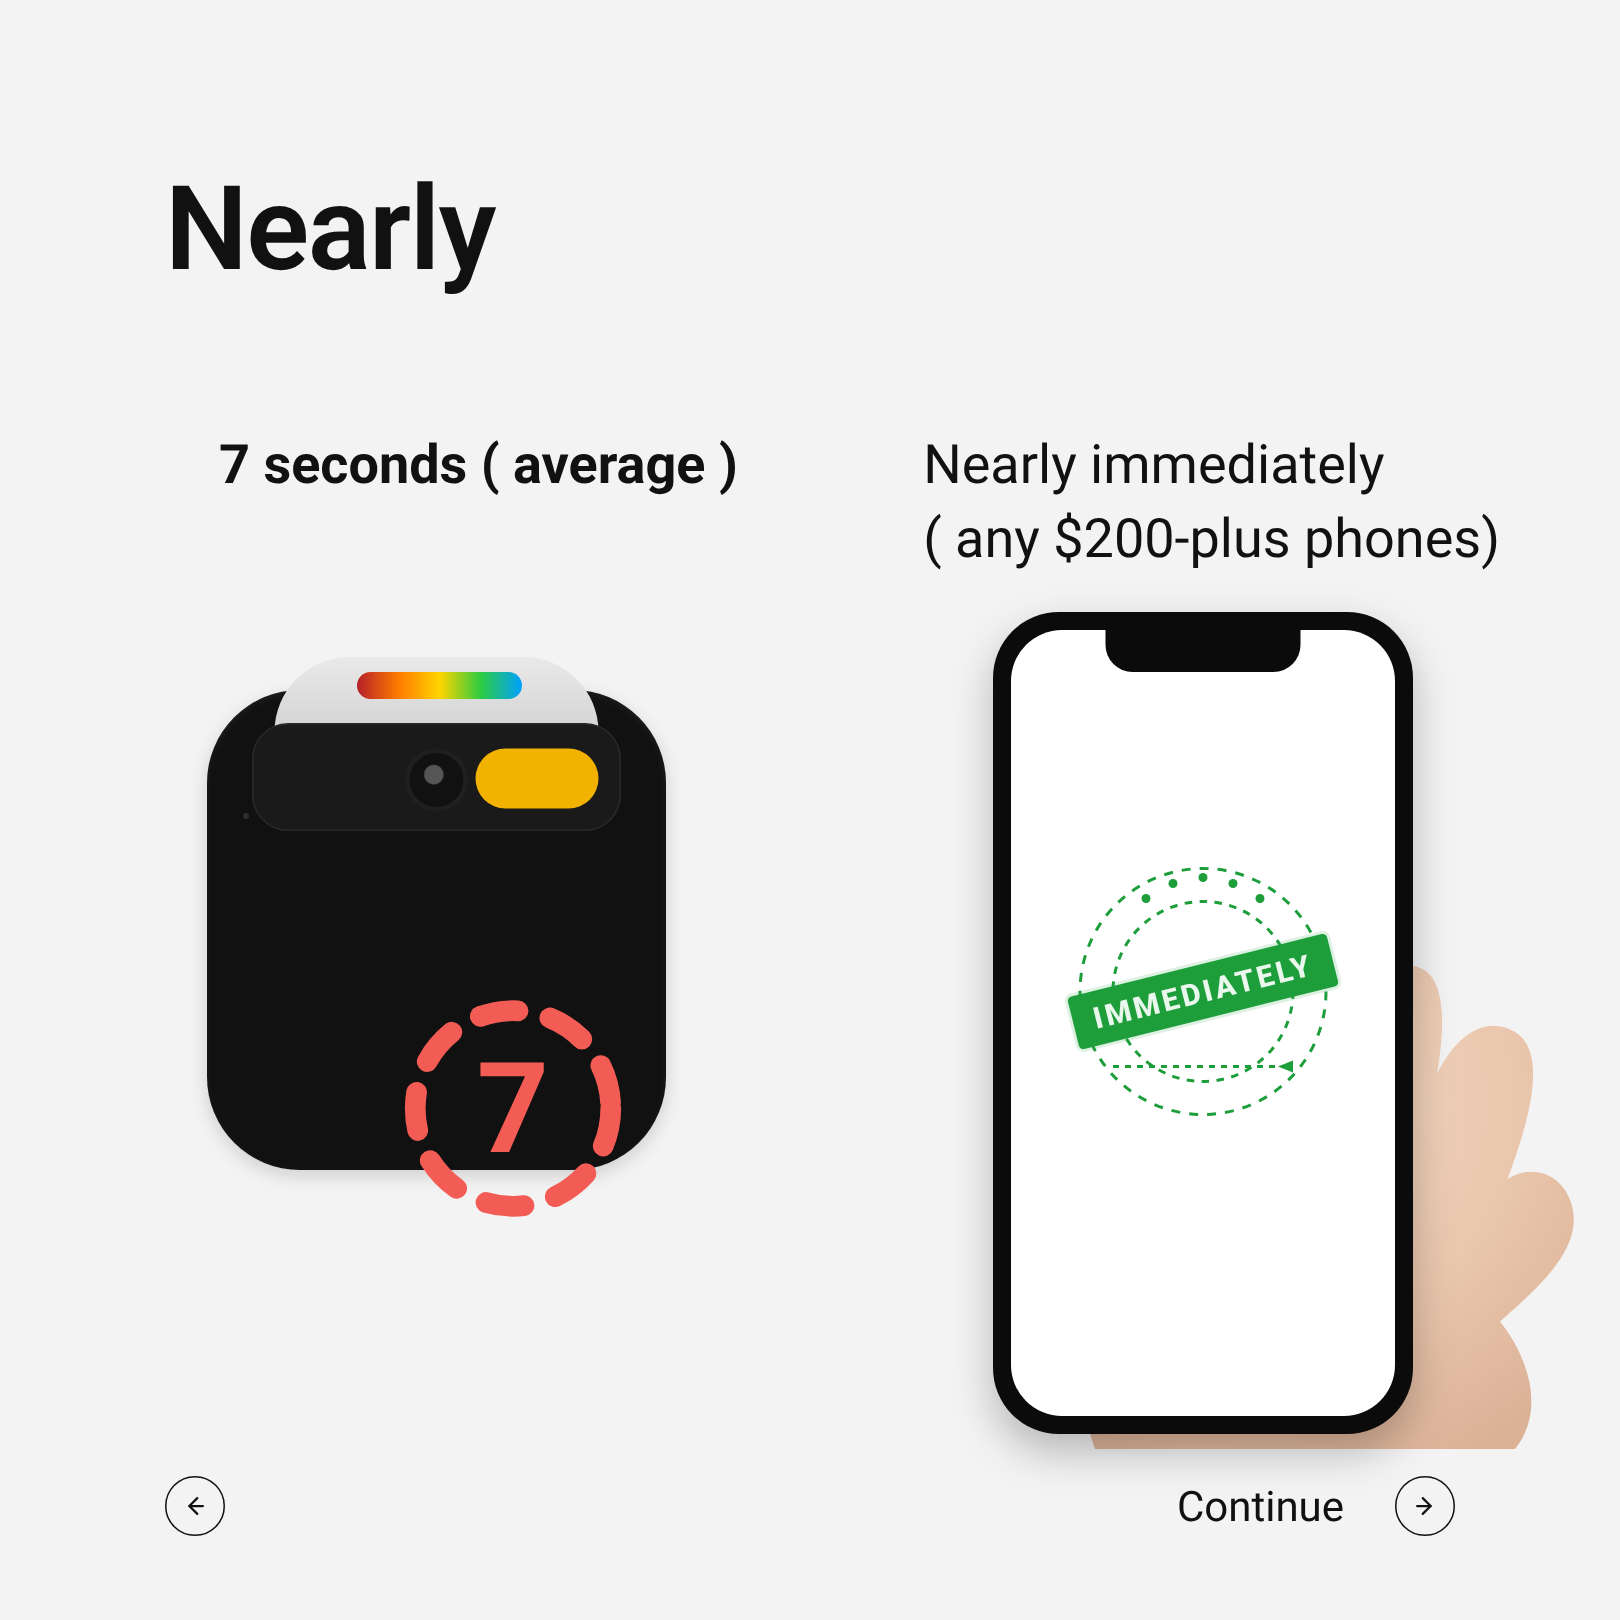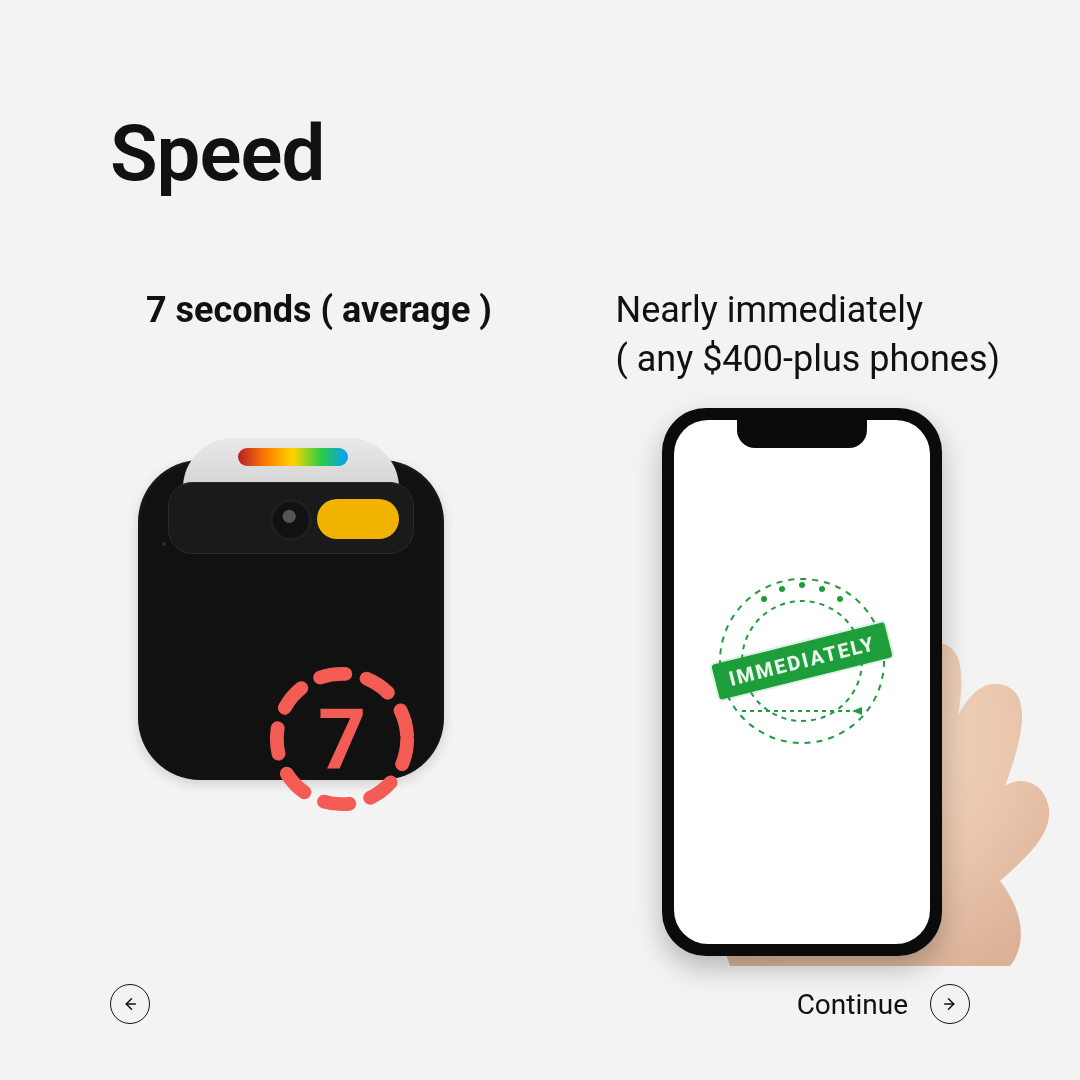--- a/index.html
+++ b/index.html
@@ -150,46 +150,46 @@
     white-space:nowrap;
   }
 
   
   .nav{
     position:absolute;
     bottom:56px; left:110px; right:110px;
     display:flex; align-items:center; justify-content:space-between;
   }
   .nav-right{
-    display:flex; align-items:center; gap:22px;
+    display:flex; align-items:center; gap:34px;
   }
   .nav-label{
     font-size:28px; font-weight:400;
   }
   .circ-btn{
     width:40px;height:40px;border-radius:50%;
     border:1.5px solid #111;
     display:inline-flex;align-items:center;justify-content:center;
     cursor:pointer;
     background:transparent;
   }
   .circ-btn svg{display:block;}
 </style>
 </head>
 <body>
 
-<h1 class="title">Speed</h1>
+<h1 class="title">Nearly</h1>
 
 <div class="caption-left">
   <div>7 seconds ( average )</div>
 </div>
 
 <div class="caption-right">
   <div>Nearly immediately</div>
-  <div>( any $400-plus phones)</div>
+  <div>( any $200-plus phones)</div>
 </div>
 
 <div class="device">
   <div class="rainbow"></div>
   <div class="sensorbar">
     <div class="cam"></div>
     <div class="pill"></div>
   </div>
   <div class="mic"></div>
 </div>

